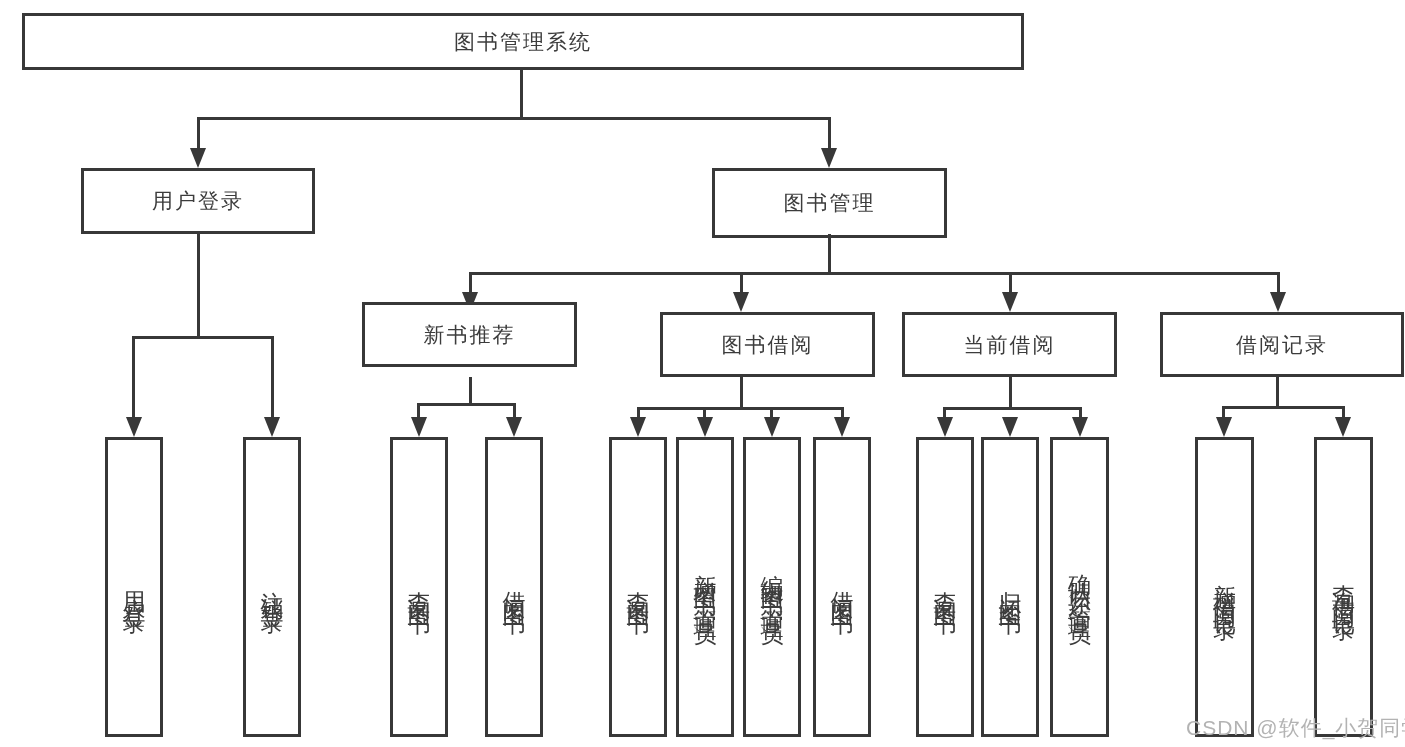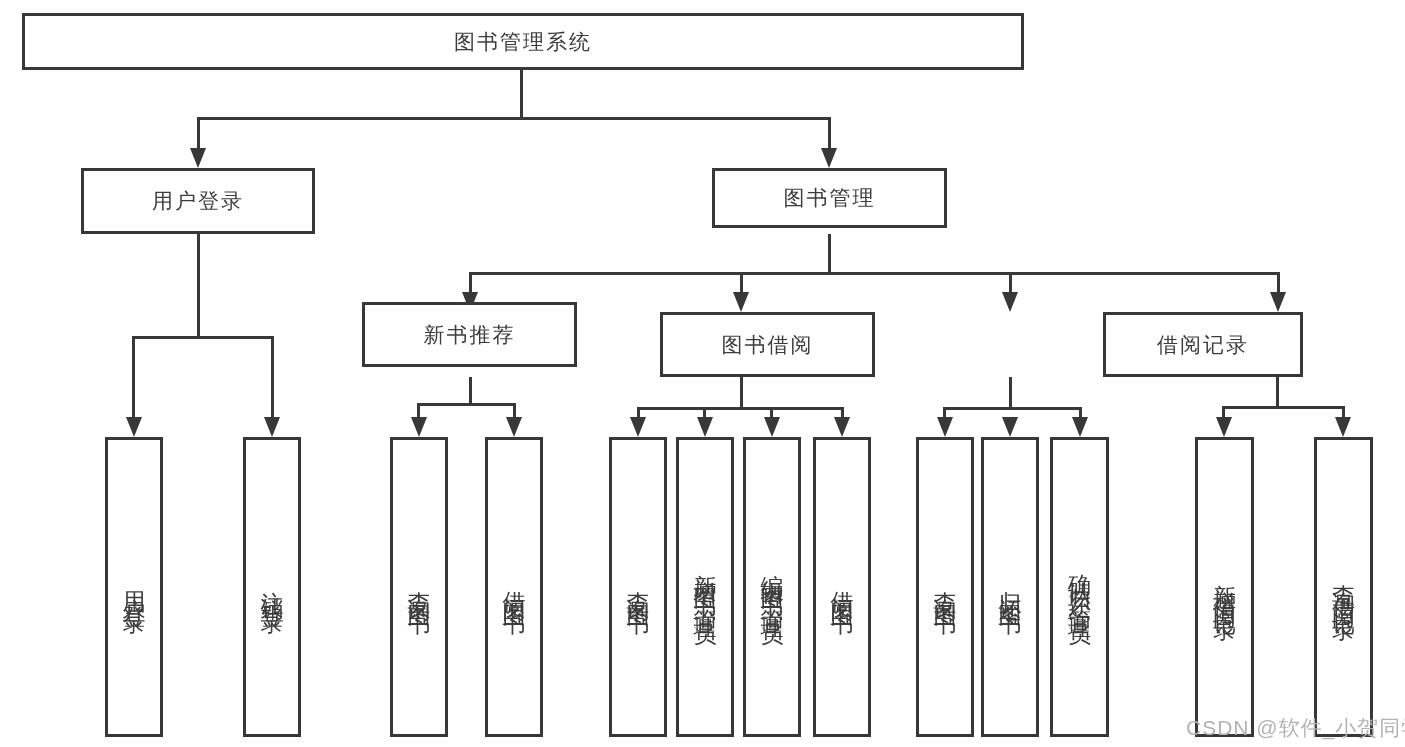--- a/index.html
+++ b/index.html
@@ -72,21 +72,21 @@
   <div class="vl" style="left:520px;top:70px;height:49px"></div>
   <div class="hl" style="left:197px;top:117px;width:634px"></div>
   <div class="vl" style="left:197px;top:117px;height:33px"></div>
   <div class="vl" style="left:828px;top:117px;height:33px"></div>
   <div class="ah" style="left:190px;top:148px"></div>
   <div class="ah" style="left:821px;top:148px"></div>
 
   <div class="node h" style="left:81px;top:168px;width:234px;height:66px">
     <span>用户登录</span>
   </div>
-  <div class="node h" style="left:712px;top:168px;width:235px;height:60px">
+  <div class="node h" style="left:712px;top:168px;width:235px;height:70px">
     <span>图书管理</span>
   </div>
 
   <div class="vl" style="left:197px;top:234px;height:105px"></div>
   <div class="hl" style="left:132px;top:336px;width:142px"></div>
   <div class="vl" style="left:132px;top:336px;height:83px"></div>
   <div class="vl" style="left:271px;top:336px;height:83px"></div>
   <div class="ah" style="left:126px;top:417px"></div>
   <div class="ah" style="left:264px;top:417px"></div>
 
@@ -100,21 +100,24 @@
   <div class="ah" style="left:733px;top:292px"></div>
   <div class="ah" style="left:1002px;top:292px"></div>
   <div class="ah" style="left:1270px;top:292px"></div>
 
   <div class="node h" style="left:362px;top:302px;width:215px;height:65px">
     <span>新书推荐</span>
   </div>
   <div class="node h" style="left:660px;top:312px;width:215px;height:65px">
     <span>图书借阅</span>
   </div>
-  <div class="node h" style="left:1103px;top:312px;width:200px;height:65px">
+  <div class="node h" style="left:902px;top:312px;width:215px;height:65px">
+    <span>当前借阅</span>
+  </div>
+  <div class="node h" style="left:1160px;top:312px;width:244px;height:65px">
     <span>借阅记录</span>
   </div>
 
   <div class="vl" style="left:469px;top:377px;height:29px"></div>
   <div class="hl" style="left:417px;top:403px;width:99px"></div>
   <div class="vl" style="left:417px;top:403px;height:16px"></div>
   <div class="vl" style="left:513px;top:403px;height:16px"></div>
   <div class="ah" style="left:411px;top:417px"></div>
   <div class="ah" style="left:506px;top:417px"></div>
 

